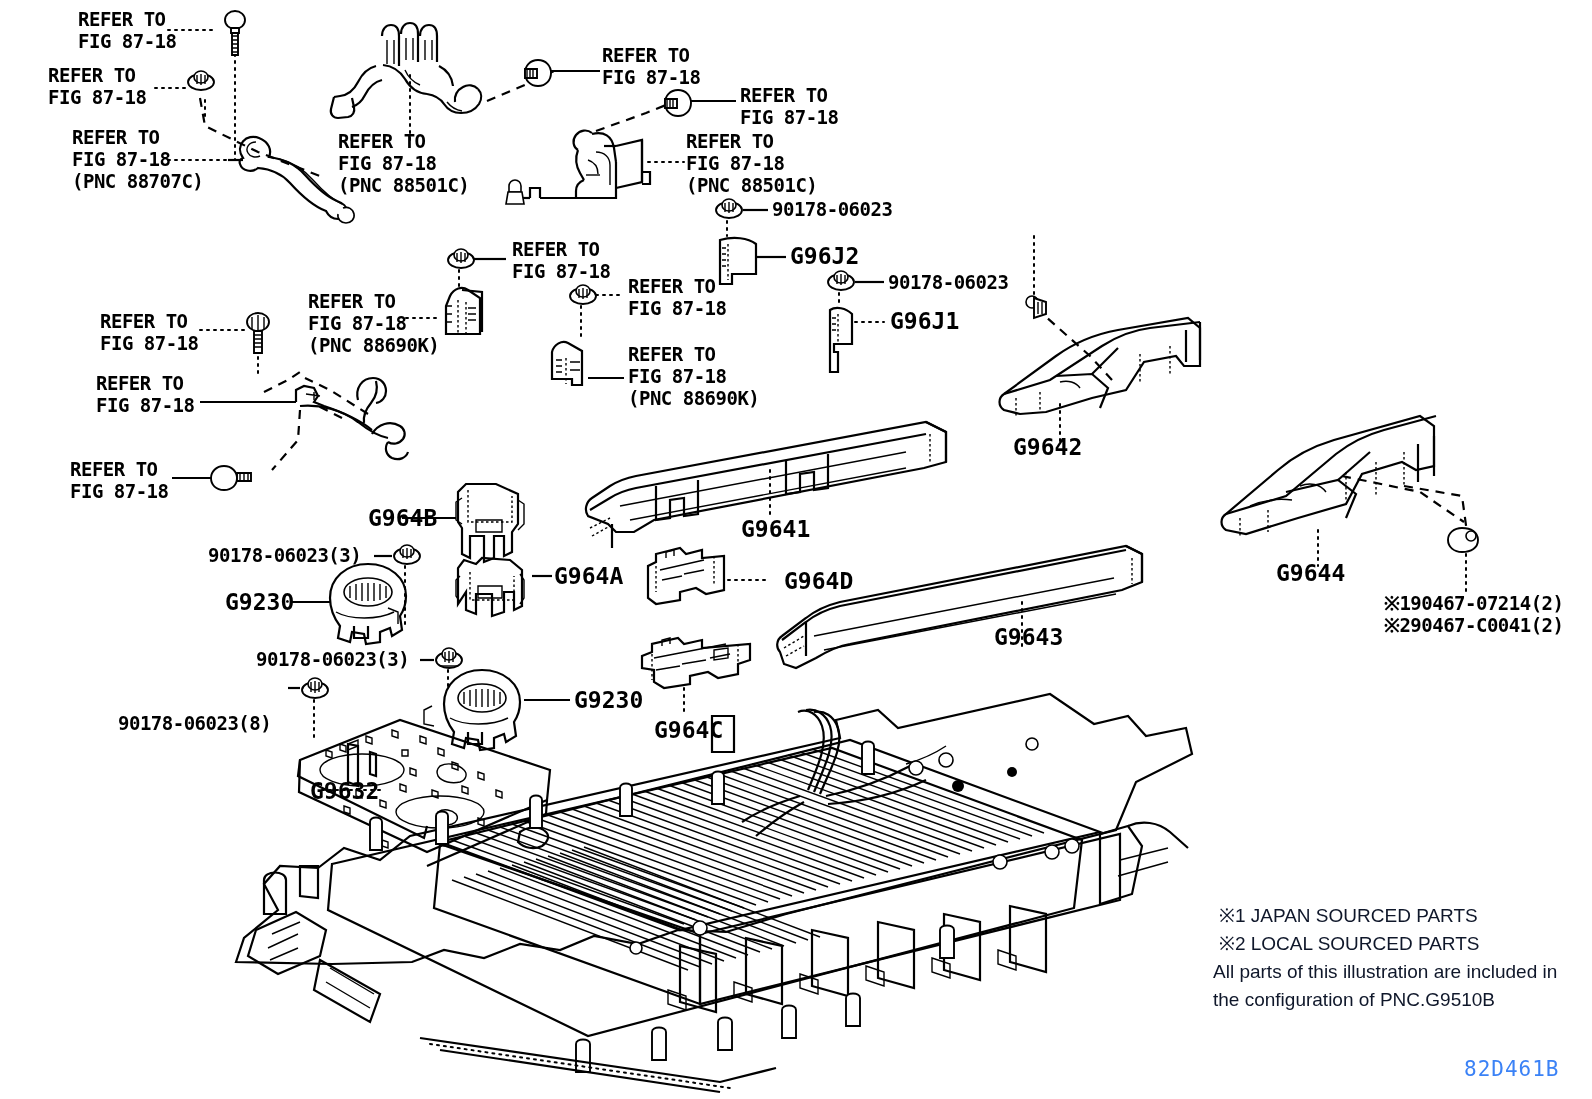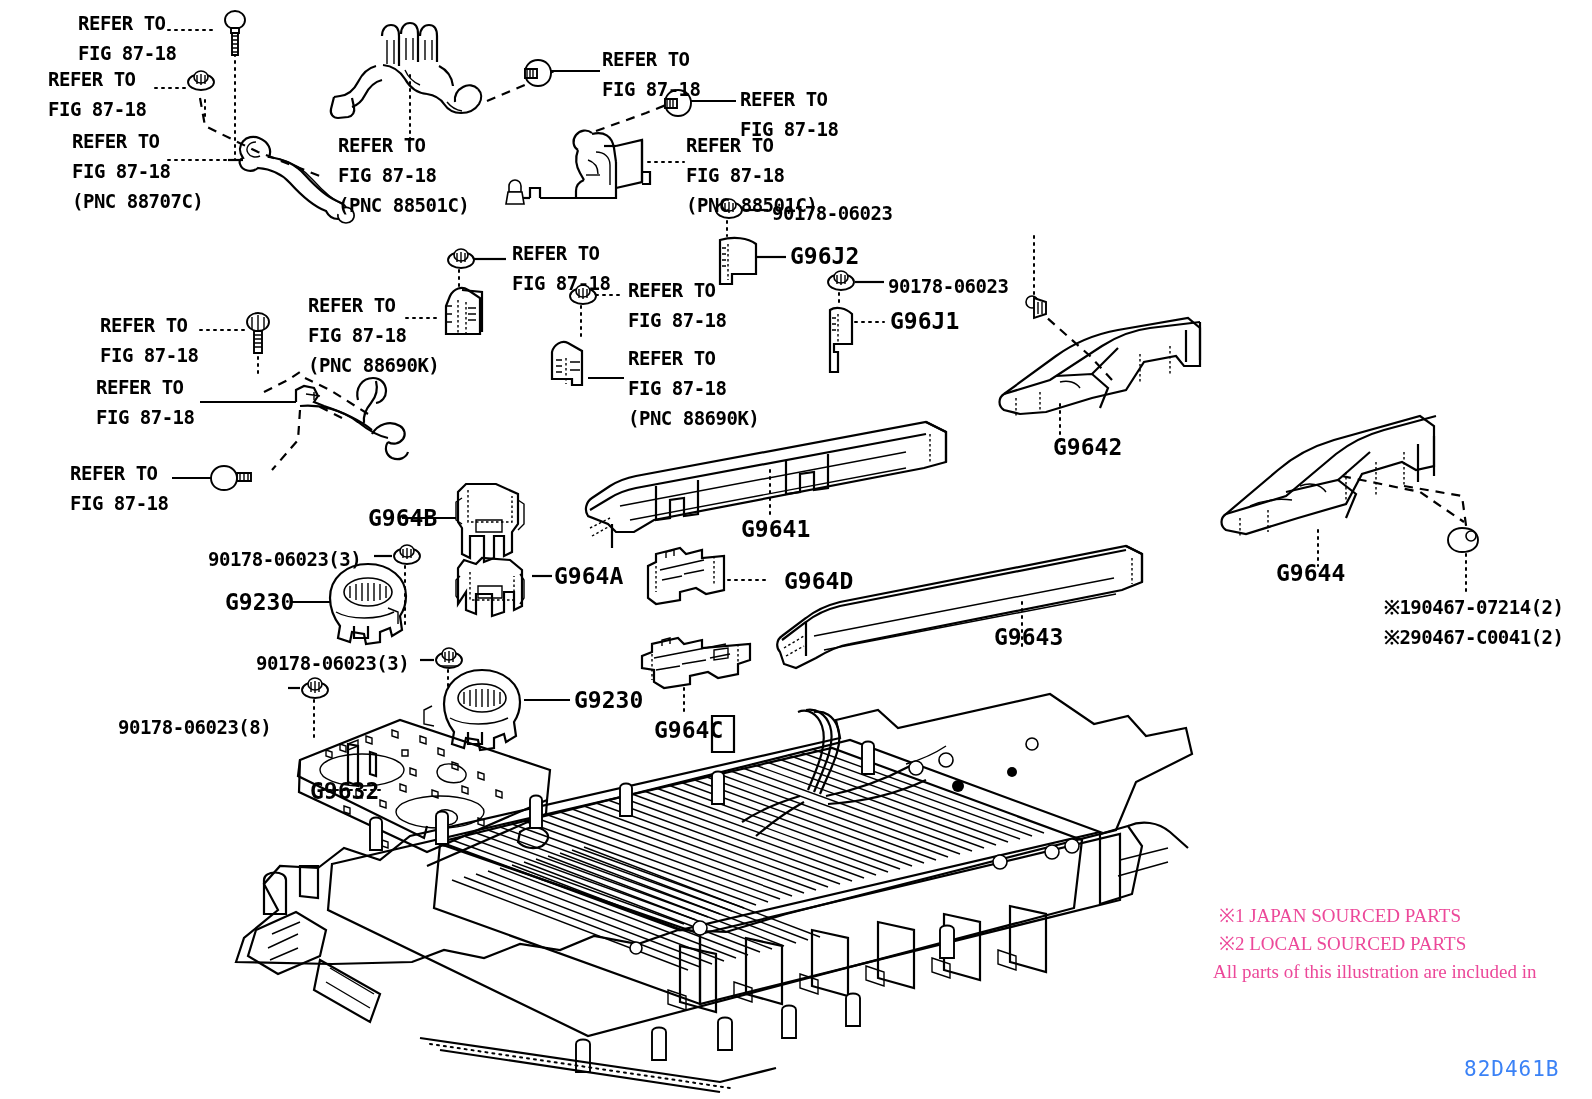--- a/index.html
+++ b/index.html
@@ -1,23 +1,23 @@
 <!DOCTYPE html>
 <html><head>
 <meta charset="utf-8">
 <style>
   html,body{margin:0;padding:0;background:#ffffff;}
   body{width:1592px;height:1099px;position:relative;overflow:hidden;
        font-family:"DejaVu Sans Mono","Liberation Mono",monospace;color:#000;}
   #stage{position:absolute;left:0;top:0;width:1592px;height:1099px;}
   .lbl{position:absolute;white-space:pre;font-family:"DejaVu Sans Mono","Liberation Mono",monospace;
-       font-size:19px;font-weight:700;line-height:30px;letter-spacing:-0.5px;color:#000;}
+       font-size:19px;font-weight:700;line-height:22px;letter-spacing:-0.5px;color:#000;}
   .lbl.big{font-size:23px;line-height:27px;letter-spacing:0px;}
-  .note{position:absolute;white-space:pre;font-family:Liberation Serif, serif;
-        font-size:19px;line-height:28px;color:#ec4899;letter-spacing:0px;}
+  .note{position:absolute;white-space:pre;font-family:Liberation Sans, sans-serif;
+        font-size:19px;line-height:28px;color:#0f172a;letter-spacing:0px;}
   .code{position:absolute;white-space:pre;font-family:"DejaVu Sans Mono","Liberation Mono",monospace;
         font-size:21px;letter-spacing:1px;color:#3b82f6;}
   svg.art{position:absolute;left:0;top:0;width:1592px;height:1099px;overflow:visible;}
   svg.art *{vector-effect:non-scaling-stroke;}
   .ln{stroke:#000;stroke-width:2.2;fill:none;}
   .lnd{stroke:#000;stroke-width:2;fill:none;stroke-dasharray:2 5;stroke-linecap:round;}
   .lds{stroke:#000;stroke-width:2.2;fill:none;stroke-dasharray:9 7;}
   .pt{stroke:#000;stroke-width:1.9;fill:#fff;}
   .pt2{stroke:#000;stroke-width:1.6;fill:#fff;}
   .ptd{stroke:#000;stroke-width:1.4;fill:none;stroke-dasharray:2.5 2.5;}
@@ -562,36 +562,37 @@
   <div class="lbl" style="left:100px; top:310px;">REFER TO
 FIG 87-18</div>
   <div class="lbl" style="left:628px; top:343px;">REFER TO
 FIG 87-18
 (PNC 88690K)</div>
   <div class="lbl" style="left:96px;  top:372px;">REFER TO
 FIG 87-18</div>
 
   <div class="lbl" style="left:70px;  top:458px;">REFER TO
 FIG 87-18</div>
-  <div class="lbl big" style="left:1053px;top:434px;">G9642</div>
+  <div class="lbl big" style="left:1013px;top:434px;">G9642</div>
   <div class="lbl big" style="left:368px; top:505px;">G964B</div>
   <div class="lbl big" style="left:741px; top:516px;">G9641</div>
   <div class="lbl big" style="left:1276px;top:560px;">G9644</div>
   <div class="lbl" style="left:208px; top:544px;">90178-06023(3)</div>
   <div class="lbl big" style="left:225px; top:589px;">G9230</div>
   <div class="lbl big" style="left:554px; top:563px;">G964A</div>
   <div class="lbl big" style="left:784px; top:568px;">G964D</div>
   <div class="lbl" style="left:1384px;top:592px;">※190467-07214(2)
 ※290467-C0041(2)</div>
   <div class="lbl" style="left:256px; top:648px;">90178-06023(3)</div>
   <div class="lbl big" style="left:574px; top:687px;">G9230</div>
   <div class="lbl big" style="left:994px; top:624px;">G9643</div>
   <div class="lbl" style="left:118px; top:676px;margin-top:36px;">90178-06023(8)</div>
   <div class="lbl big" style="left:654px; top:717px;">G964C</div>
   <div class="lbl big" style="left:262px; top:778px;margin-left:48px;">G9632</div>
 
   <div class="note" style="left:1219px;top:902px;">※1 JAPAN SOURCED PARTS</div>
   <div class="note" style="left:1219px;top:930px;">※2 LOCAL SOURCED PARTS</div>
   <div class="note" style="left:1213px;top:958px;">All parts of this illustration are included in</div>
+  <div class="note" style="left:1213px;top:986px;">the configuration of PNC.G9510B</div>
 
   <div class="code" style="left:1464px;top:1057px;">82D461B</div>
 
 </div>
 
 </body></html>

